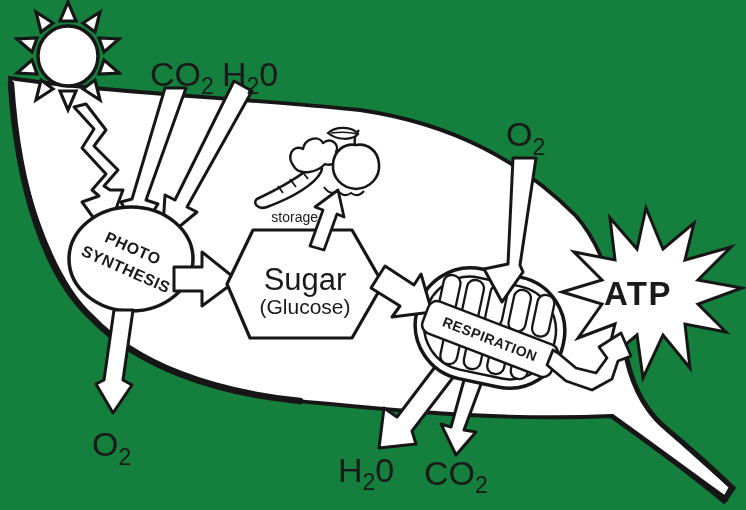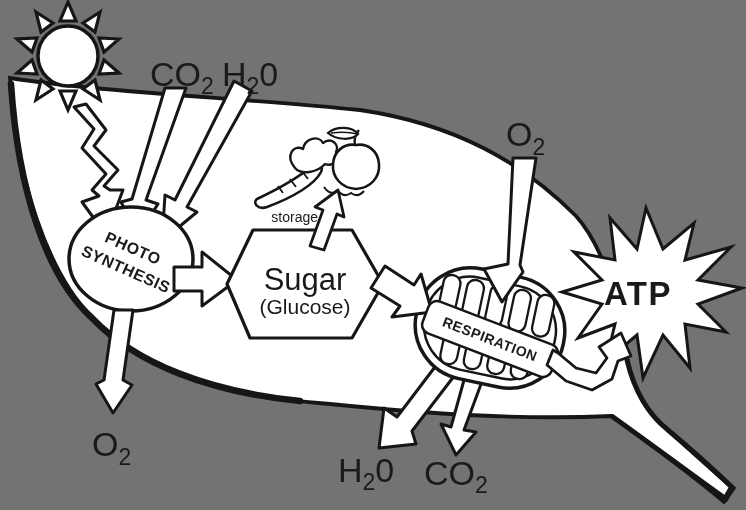--- a/index.html
+++ b/index.html
@@ -1,16 +1,16 @@
 <!DOCTYPE html>
 <html><head>
 <meta charset="utf-8">
 <style>
   html,body{margin:0;padding:0;background:#ffffff;}
-  .stage{position:relative;width:746px;height:510px;background:#737373;overflow:hidden;}
+  .stage{position:relative;width:746px;height:510px;background:#15803d;overflow:hidden;}
   svg{display:block;}
   svg text{font-family:"Liberation Sans", sans-serif;fill:#1a1a1a;}
   .formula{font-size:34px;}
   .formula .sub{font-size:23px;}
   .node-title{font-size:31px;}
   .node-sub{font-size:21px;}
   .small-label{font-size:14px;}
   .proc-label{font-size:16px;font-weight:bold;letter-spacing:.5px;}
   .resp-label{font-size:14px;font-weight:bold;letter-spacing:.5px;}
   .atp-label{font-size:33px;font-weight:bold;letter-spacing:1.5px;}

